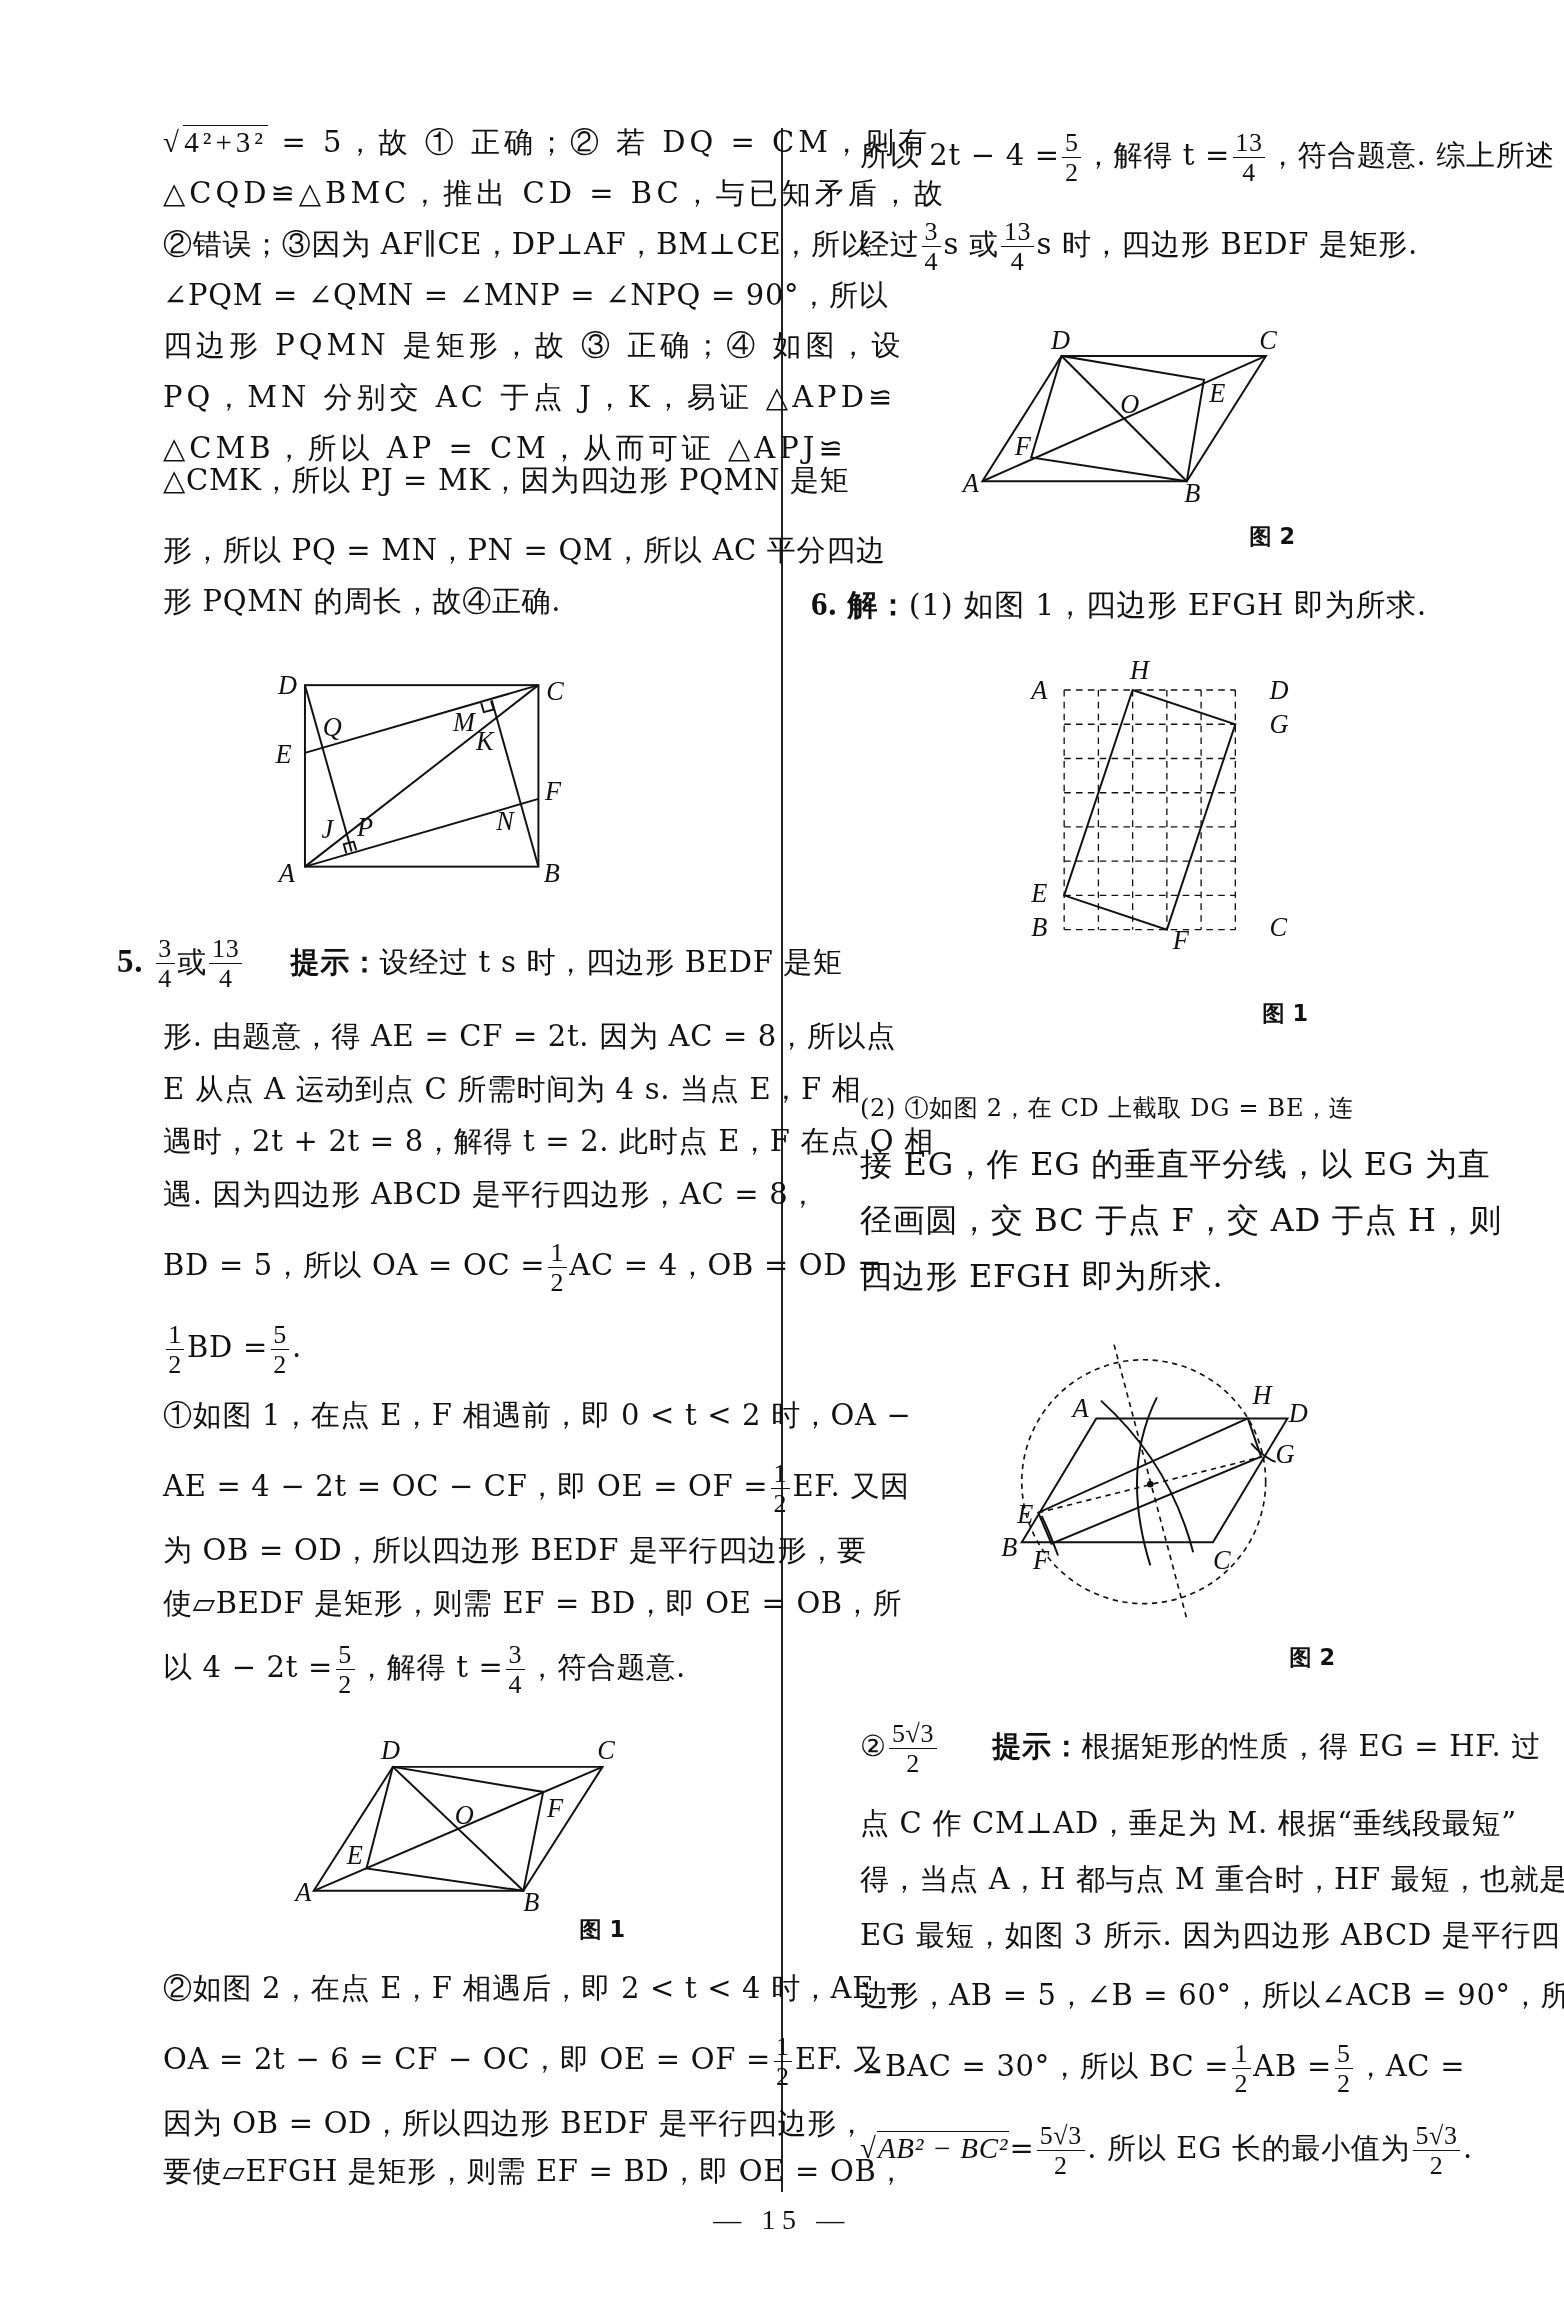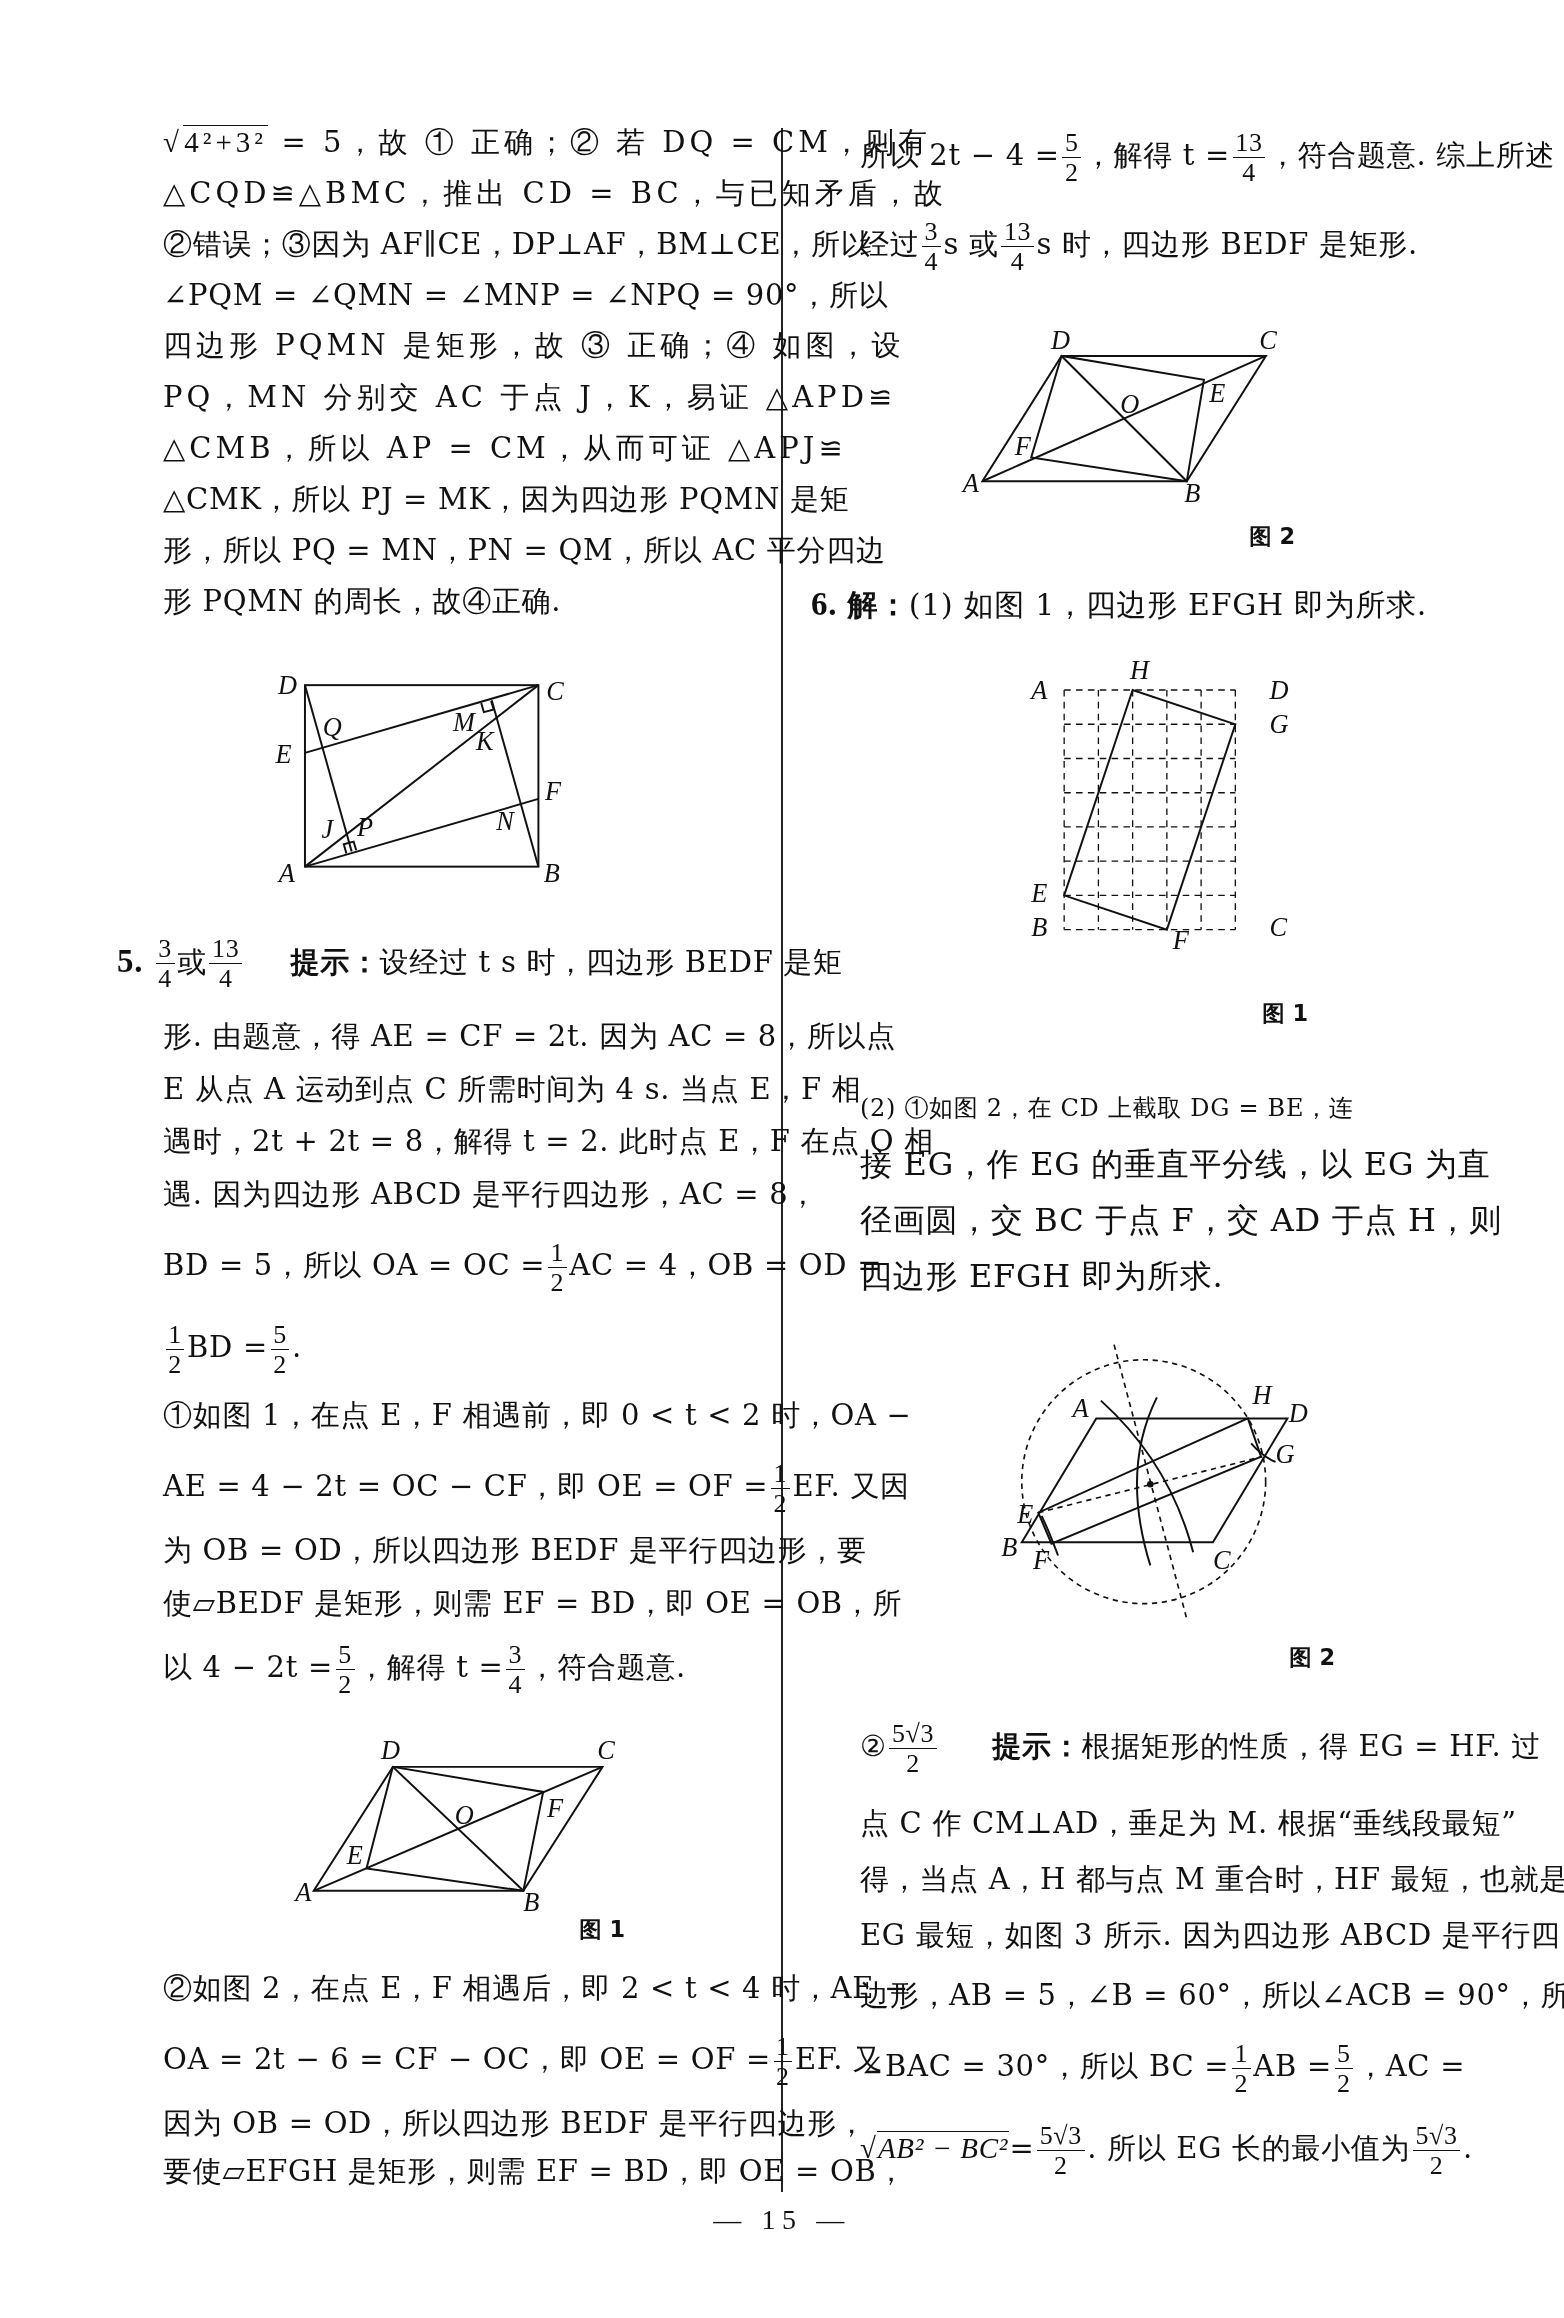--- a/index.html
+++ b/index.html
@@ -36,21 +36,21 @@
   <div class="line wide" style="top:124px">
     <span class="sqrt">√<span class="rad n">4²+3²</span></span>
     <span>= 5，故 ① 正确；② 若 DQ = CM，则有</span>
   </div>
   <div class="line wide" style="top:175px">△CQD≌△BMC，推出 CD = BC，与已知矛盾，故</div>
   <div class="line" style="top:226px">②错误；③因为 AF∥CE，DP⊥AF，BM⊥CE，所以</div>
   <div class="line" style="top:277px">∠PQM = ∠QMN = ∠MNP = ∠NPQ = 90°，所以</div>
   <div class="line wide" style="top:327px">四边形 PQMN 是矩形，故 ③ 正确；④ 如图，设</div>
   <div class="line wide" style="top:379px">PQ，MN 分别交 AC 于点 J，K，易证 △APD≌</div>
   <div class="line wide" style="top:430px">△CMB，所以 AP = CM，从而可证 △APJ≌</div>
-  <div class="line" style="top:481px">△CMK，所以 PJ = MK，因为四边形 PQMN 是矩</div>
+  <div class="line" style="top:462px">△CMK，所以 PJ = MK，因为四边形 PQMN 是矩</div>
   <div class="line" style="top:532px">形，所以 PQ = MN，PN = QM，所以 AC 平分四边</div>
   <div class="line" style="top:583px">形 PQMN 的周长，故④正确.</div>
 
   <div class="fig" style="left:112px;top:672px">
     <svg width="369" height="217" viewBox="0 0 560 330">
       <g stroke="#111" stroke-width="3" fill="none">
         <rect x="45" y="20" width="355" height="276"></rect>
         <line x1="45" y1="20" x2="116" y2="273"></line>
         <line x1="45" y1="123" x2="400" y2="20"></line>
         <line x1="45" y1="296" x2="400" y2="20"></line>

